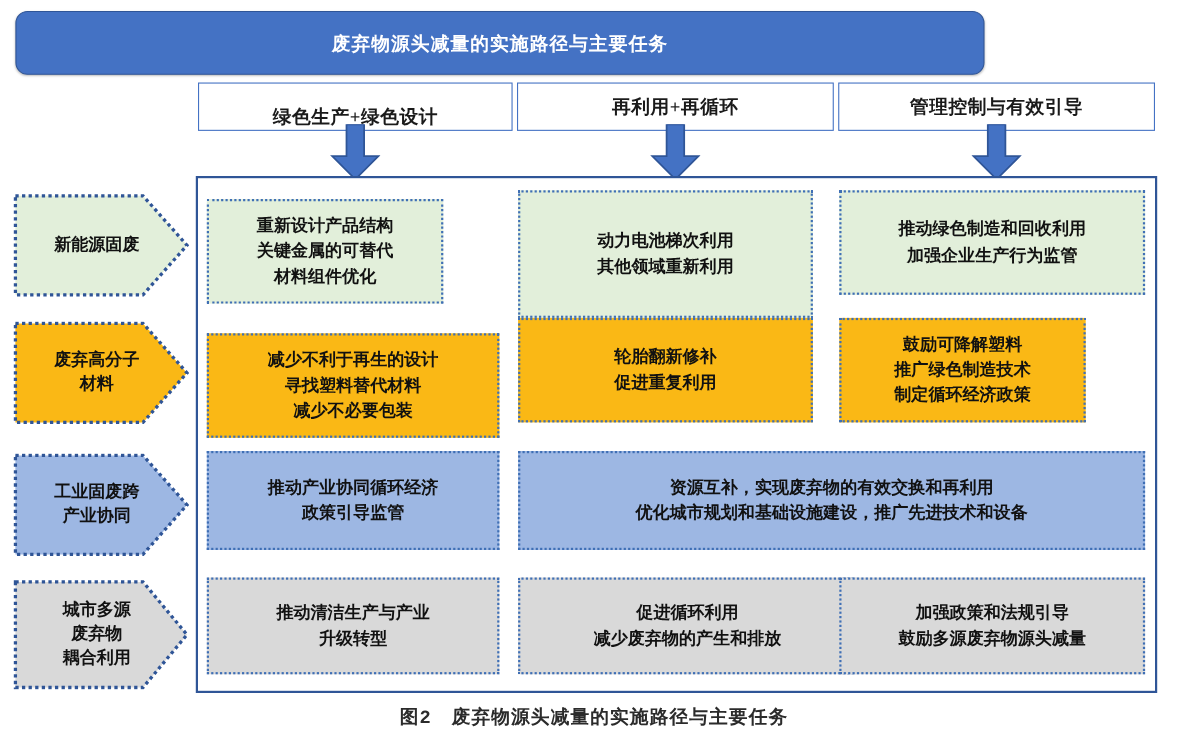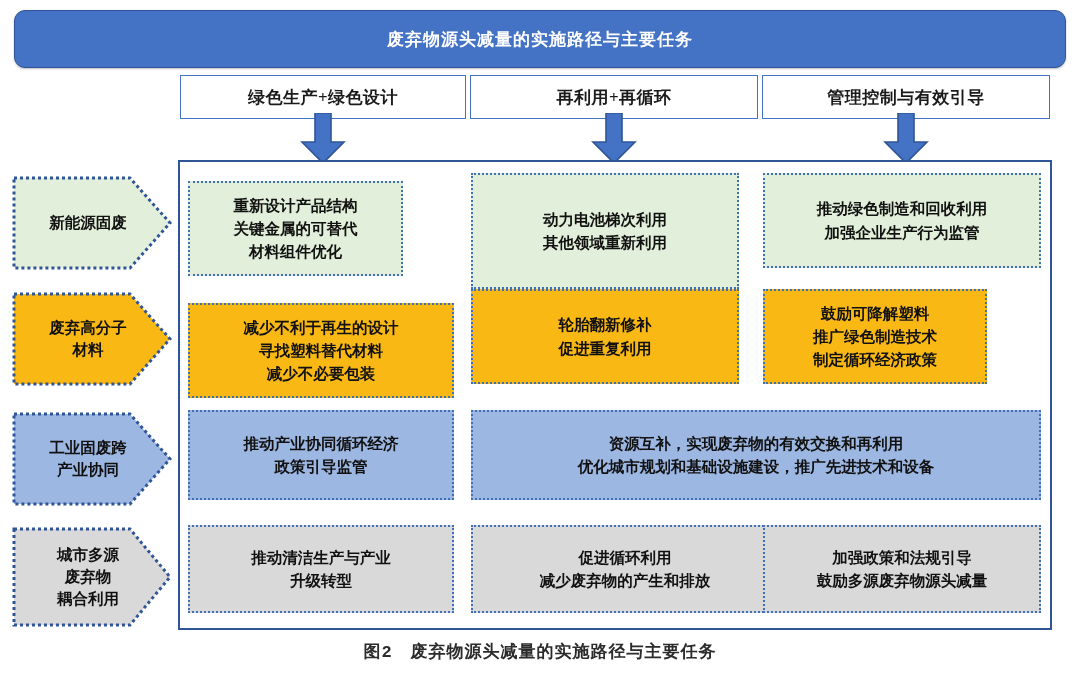--- a/index.html
+++ b/index.html
@@ -4,38 +4,38 @@
 <style>
   html,body{margin:0;padding:0;background:#ffffff;}
   body{
     width:1080px;height:675px;position:relative;overflow:hidden;
     font-family:"Liberation Serif","DejaVu Serif",serif;
     color:#1a1a1a;
   }
 
   
   #title-banner{
-    position:absolute;left:14px;top:10px;width:1052px;height:58px;
+    position:absolute;left:14px;top:10px;width:881px;height:58px;
     background:#4472C4;border:1.5px solid #2F5597;border-radius:11px;
     box-sizing:border-box;
     display:flex;align-items:center;justify-content:center;
     box-shadow:0 1px 2px rgba(0,0,0,.25);
   }
   #title-banner .txt{
     color:#ffffff;font-size:17px;font-weight:700;letter-spacing:1px;
   }
 
   
   .col-head{
     position:absolute;top:75px;height:44px;
     background:#ffffff;border:1.6px solid #4472C4;box-sizing:border-box;
     display:flex;align-items:center;justify-content:center;
     font-size:17px;font-weight:700;letter-spacing:.5px;color:#1a1a1a;
   }
-  #col-head-0{left:180px;width:286px;}
+  #col-head-0{left:180px;width:286px;align-items:flex-end;}
   #col-head-1{left:470px;width:288px;}
   #col-head-2{left:762px;width:288px;}
 
   
   .down-arrow{position:absolute;top:113px;width:46px;height:52px;}
 
   
   #matrix-container{
     position:absolute;left:178px;top:160px;width:874px;height:470px;
     border:2px solid #2F5597;box-sizing:border-box;background:#ffffff;

